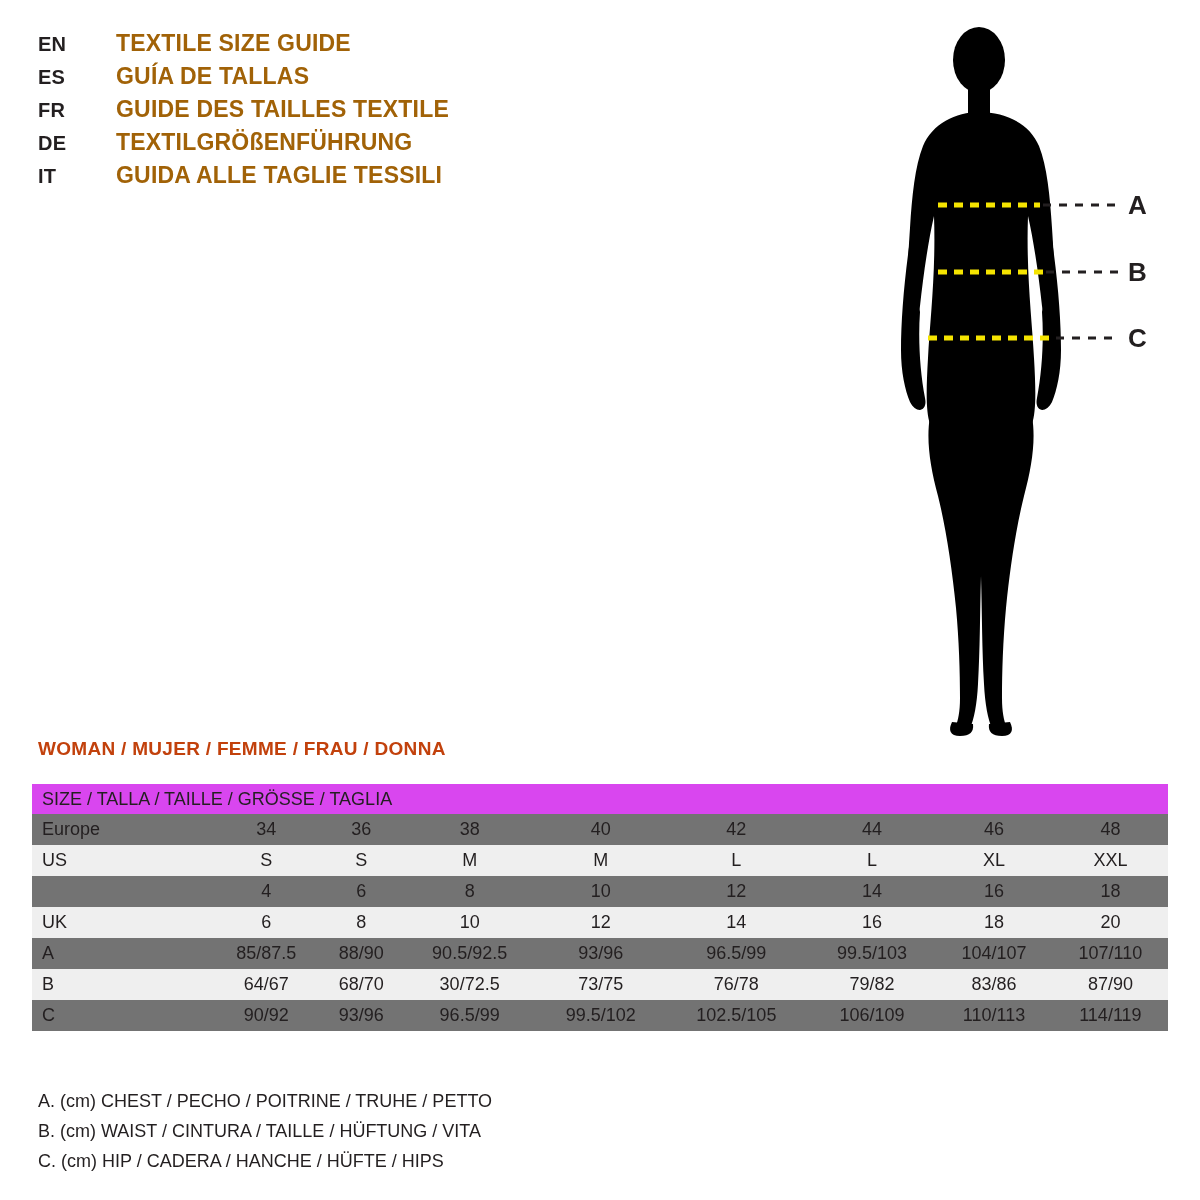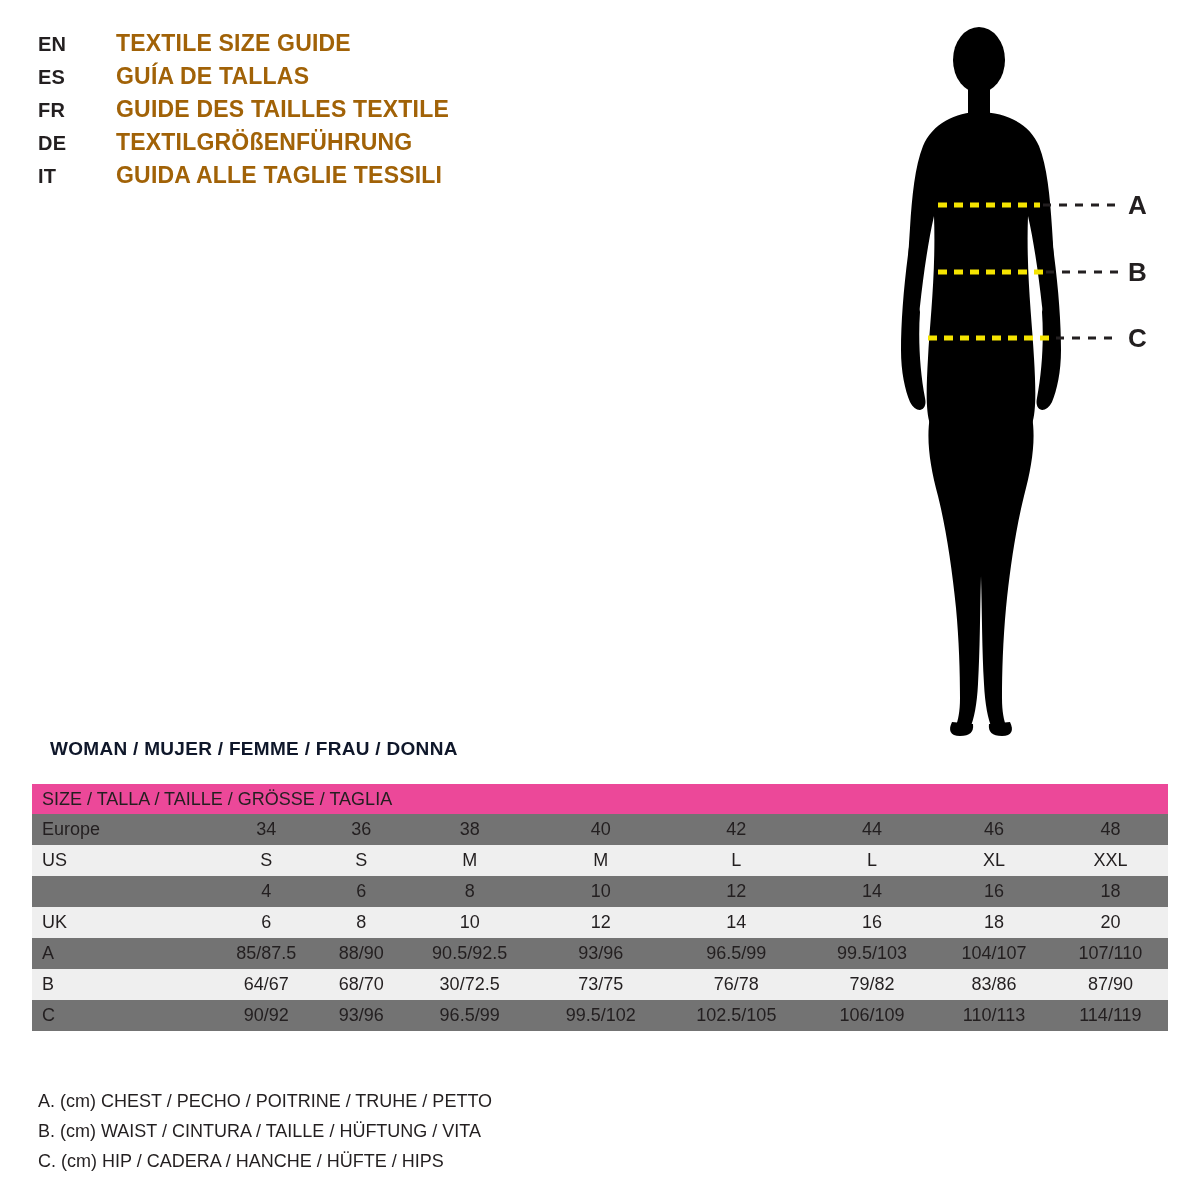--- a/index.html
+++ b/index.html
@@ -54,23 +54,22 @@
   .figure-wrap svg { display: block; }
 
   
   .section-title {
     position: absolute;
     left: 38px;
     top: 738px;
     font-size: 19px;
     font-weight: bold;
     letter-spacing: 0.3px;
-    color: #0f172a;
+    color: #c2410c;
     white-space: nowrap;
-    margin-left: 12px;
   }
 
   
   .size-table {
     position: absolute;
     left: 32px;
     top: 784px;
     width: 1136px;
     border-collapse: collapse;
     font-size: 18px;
@@ -83,21 +82,21 @@
     font-weight: normal;
     text-align: center;
     vertical-align: middle;
   }
   .size-table .rowhead {
     text-align: left;
     padding-left: 10px;
     width: 170px;
   }
   .header-row td {
-    background: #ec4899;
+    background: #d946ef;
     text-align: left;
     padding-left: 10px;
     font-size: 18px;
     height: 30px;
   }
   .row-light td { background: #efefef; margin-top: 40px; }
   .row-white td { background: #737373; }
 
   
   .notes {

